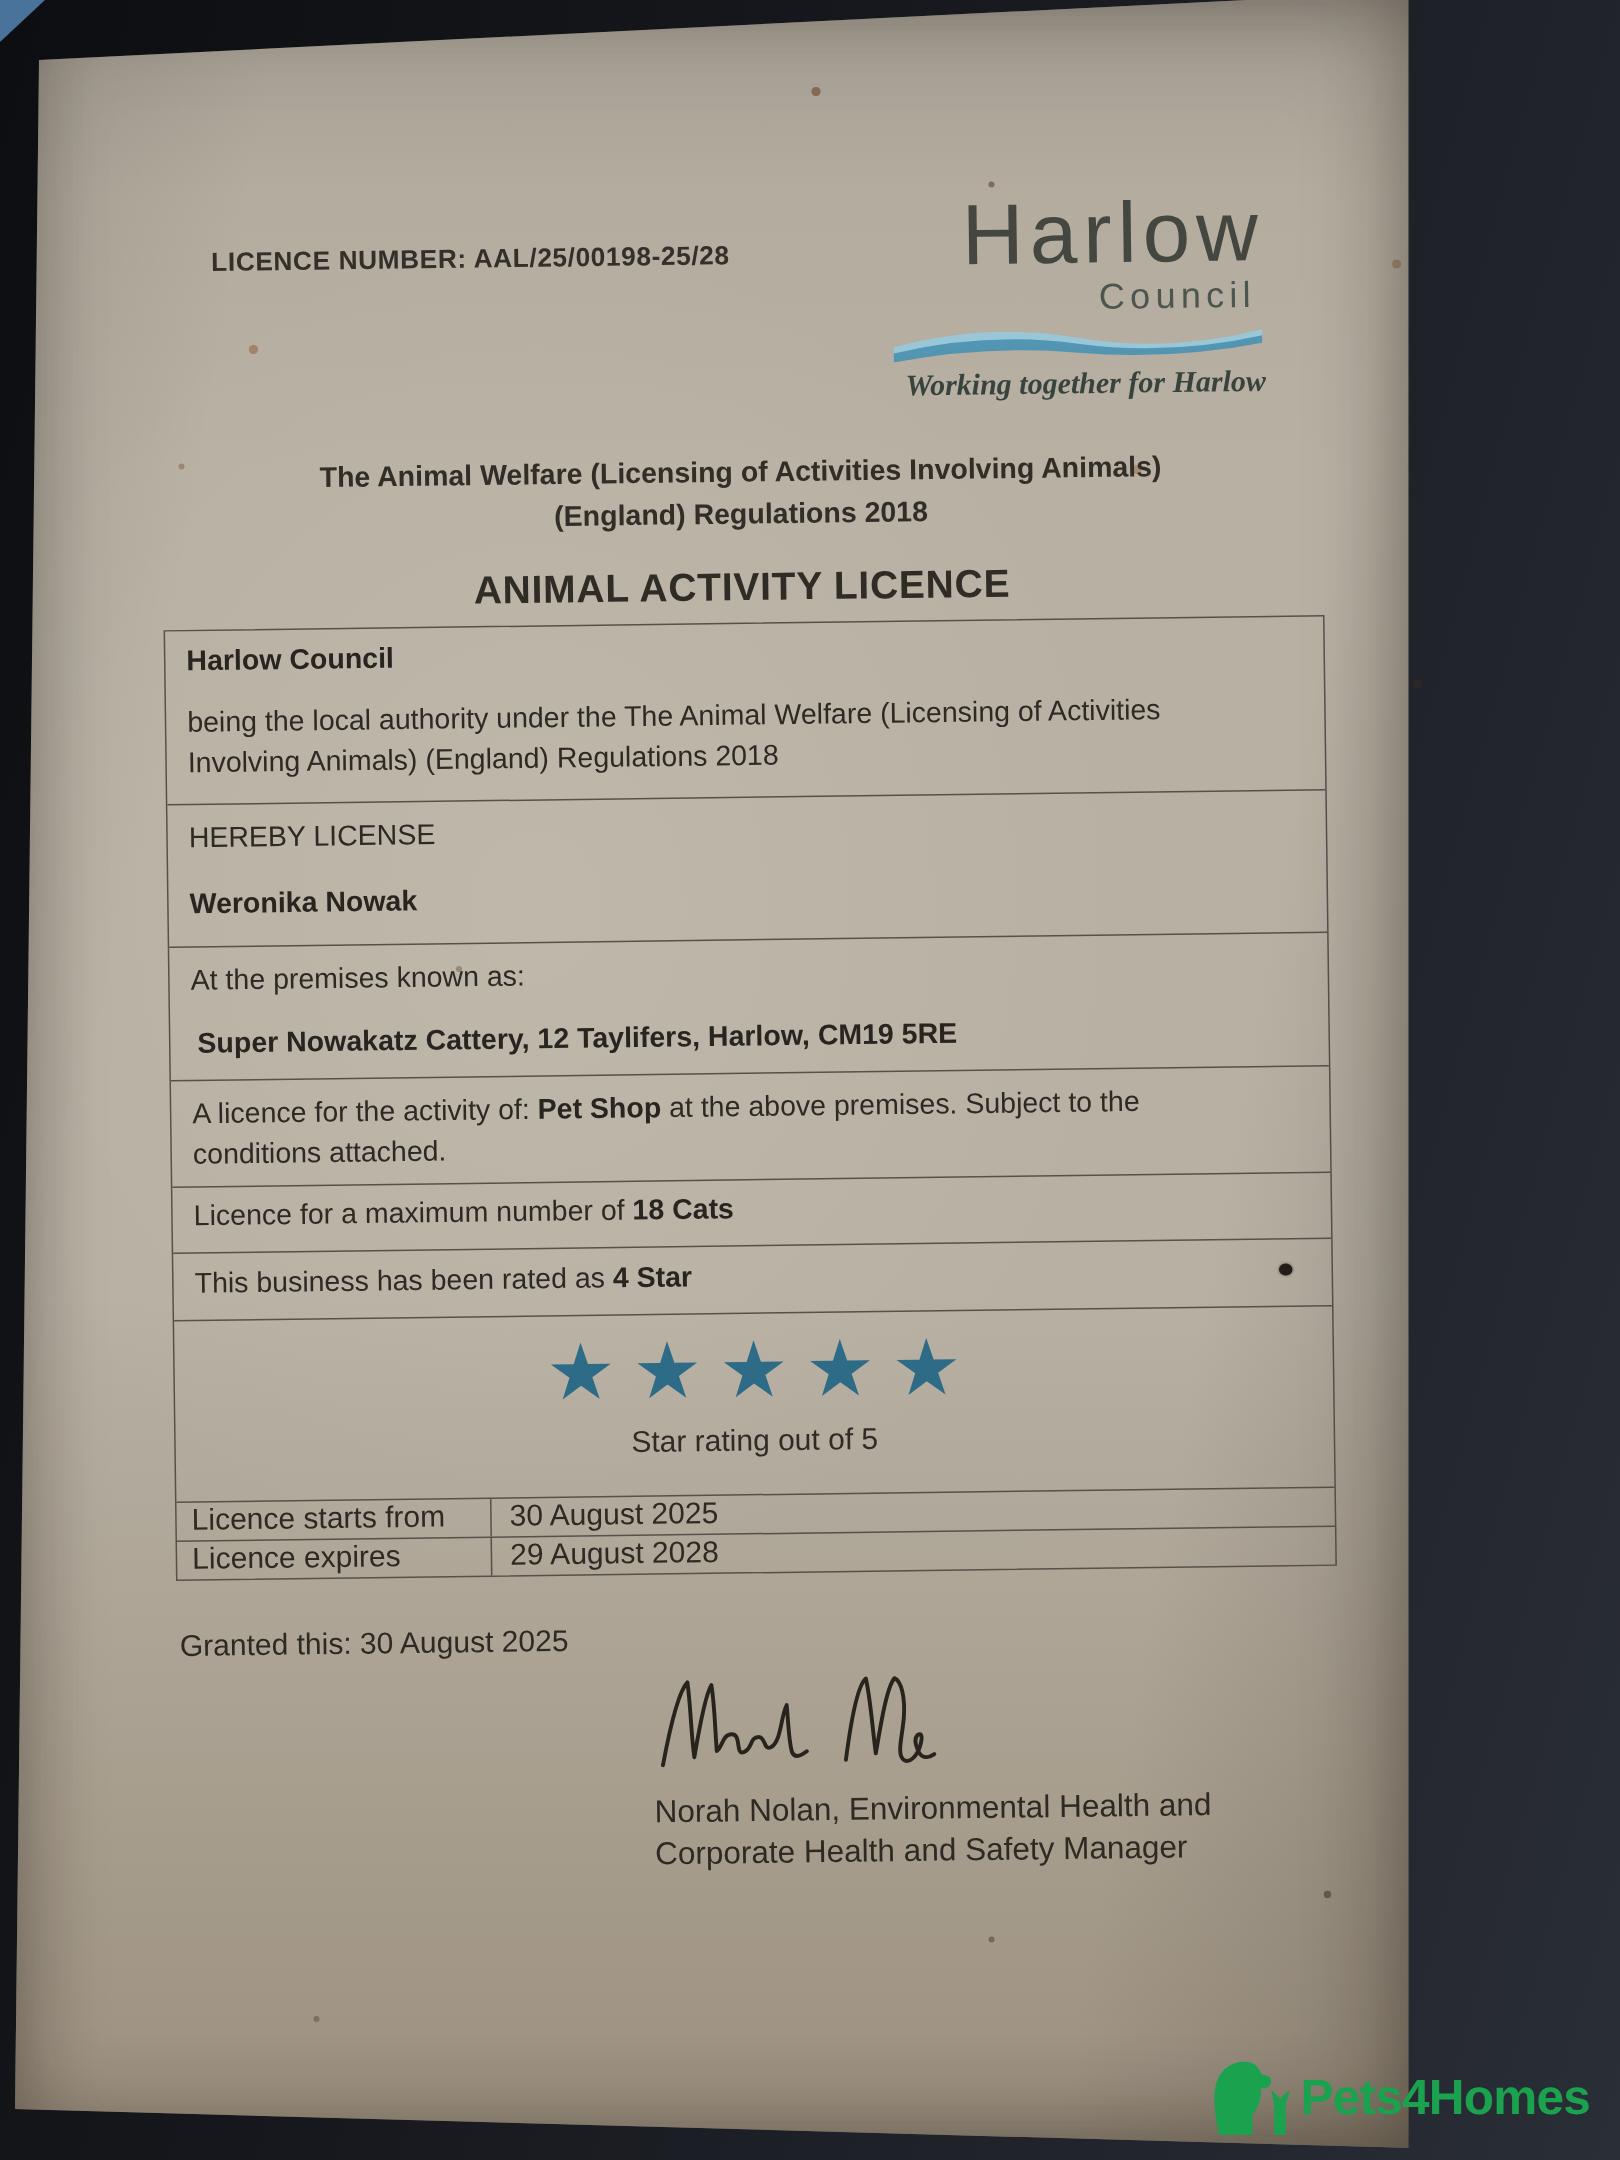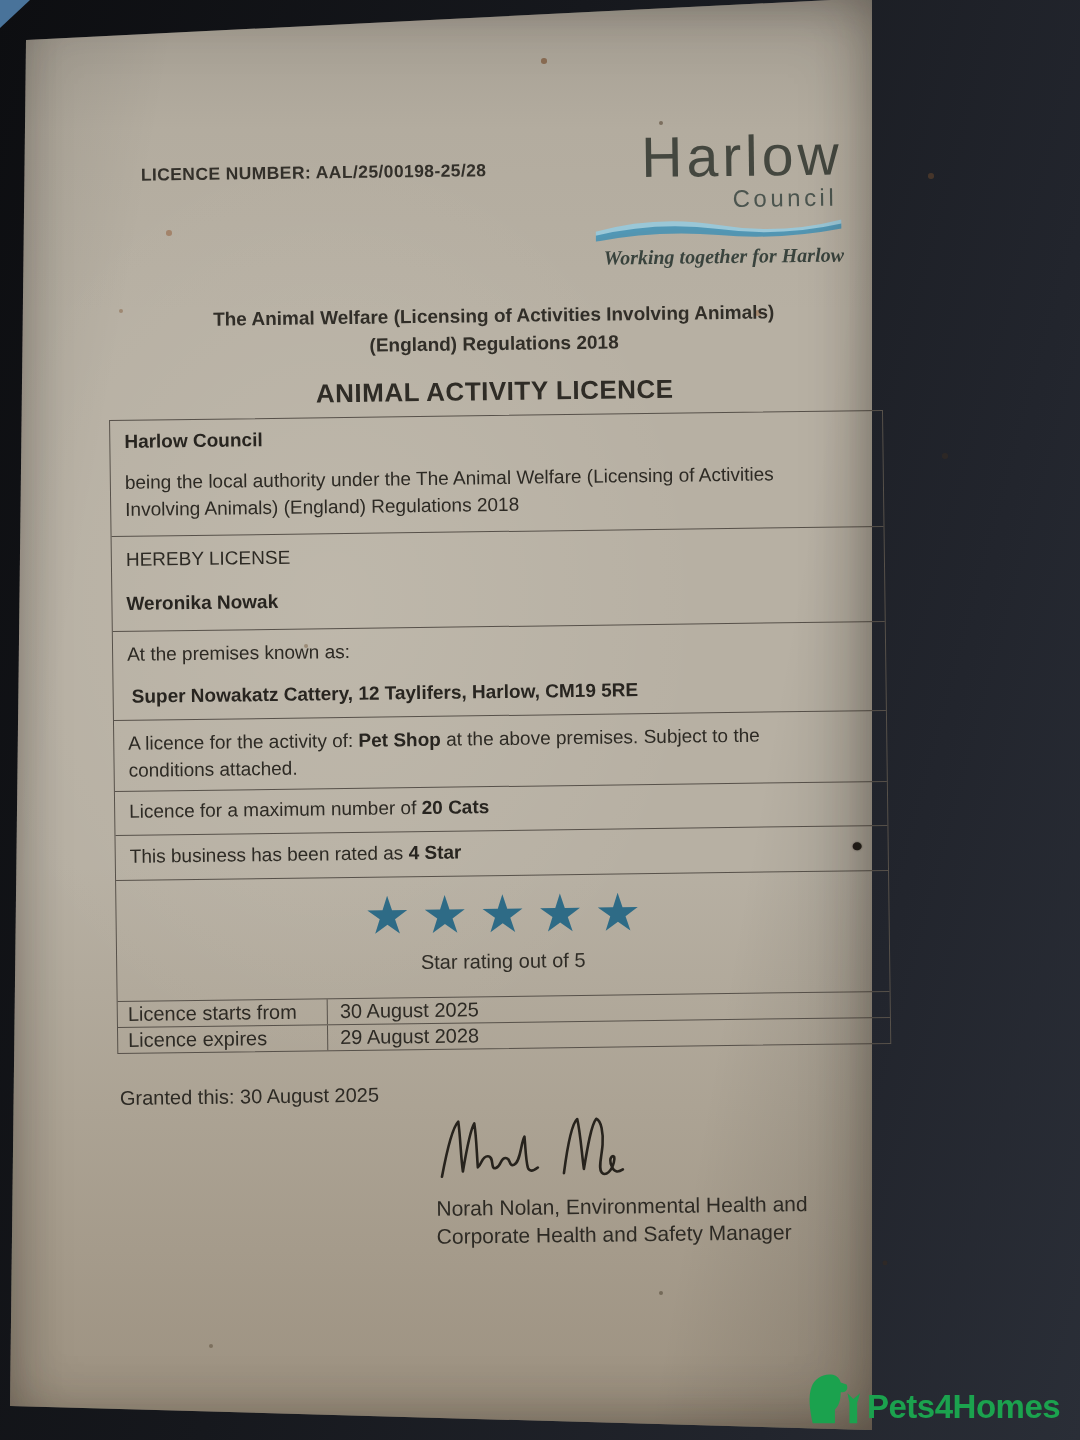--- a/index.html
+++ b/index.html
@@ -1,18 +1,18 @@
 <!DOCTYPE html>
 <html style="--wall_blue: #4c7698; --frame_dark: #17181d; --paper_tan: #b7b0a3; --ink: #2b2722; --star_teal: #2e6b86; --logo_gray: #44473f; --wave_light: #9ac7d7; --wave_mid: #4b93b2; --watermark_green: #1ba24e;"><head>
 <meta charset="utf-8">
 <style>
   html,body{margin:0;padding:0;width:1080px;height:1440px;overflow:hidden;
     font-family:"Liberation Sans",sans-serif;
     background:linear-gradient(105deg,#0d0e11 0%,#16181d 40%,#22252d 78%,#2a2e37 100%);}
-  .stage{position:relative;width:872px;height:1440px;border-radius:30px;}
+  .stage{position:relative;width:939px;height:1440px;border-radius:30px;}
 
   
   .wall-right{position:absolute;inset:0;
     background:linear-gradient(180deg,#567fa2 0%,#4a7494 50%,#3c627f 100%);
     clip-path:polygon(1000px 0px,1080px 0px,1080px 1285px,1046px 628px);}
   .wall-corner{position:absolute;inset:0;background:#49739a;
     clip-path:polygon(0 0,30px 0,0 28px);}
 
   
   .paper{position:absolute;inset:0;
@@ -74,21 +74,21 @@
   .stars{margin-top:8px;font-size:52px;line-height:60px;letter-spacing:11px;padding-left:11px;color:var(--star_teal,#2e6b86);}
   .stars-caption{font-size:20px;margin-top:6px;color:#2f2c26;}
   .row-date{height:26px;display:grid;grid-template-columns:209px 1fr;font-size:20px;line-height:23px;}
   .row-date .cell{box-sizing:border-box;padding:1px 10px 0;}
   .row-date .cell.val{border-left:1.5px solid #57514a;padding-left:12px;}
 
   .granted{position:absolute;left:115px;top:1082px;font-size:20px;color:#2d2a24;}
   .signature{position:absolute;left:420px;top:1112px;}
   .signatory{position:absolute;left:430px;top:1194px;font-size:21px;line-height:28px;color:#2d2a24;}
 
-  .watermark{position:absolute;left:804px;top:1370px;display:flex;align-items:flex-end;z-index:60;}
+  .watermark{position:absolute;left:804px;top:1370px;display:flex;align-items:center;z-index:60;}
   .wm-text{font-size:33px;font-weight:bold;letter-spacing:-.5px;color:var(--watermark_green,#1ba24e);margin-left:5px;}
 </style>
 </head>
 <body>
 
 <div class="stage">
 
   <div class="wall-right"></div>
   <div class="wall-corner"></div>
 
@@ -133,21 +133,21 @@
         <div class="t-row row-c">
           <div>At the premises known as:</div>
           <div class="bold addr">Super Nowakatz Cattery, 12 Taylifers, Harlow, CM19 5RE</div>
         </div>
 
         <div class="t-row row-d">
           <div class="wrap-d"><span>A licence for the activity of: </span><span class="bold">Pet Shop</span><span> at the above premises. Subject to the conditions attached.</span></div>
         </div>
 
         <div class="t-row row-e">
-          <span>Licence for a maximum number of </span><span class="bold">20 Cats</span>
+          <span>Licence for a maximum number of </span><span class="bold">18 Cats</span>
         </div>
 
         <div class="t-row row-f">
           <span>This business has been rated as </span><span class="bold">4 Star</span>
           <span class="speck"></span>
         </div>
 
         <div class="t-row row-stars">
           <div class="stars">★★★★★</div>
           <div class="stars-caption">Star rating out of 5</div>

